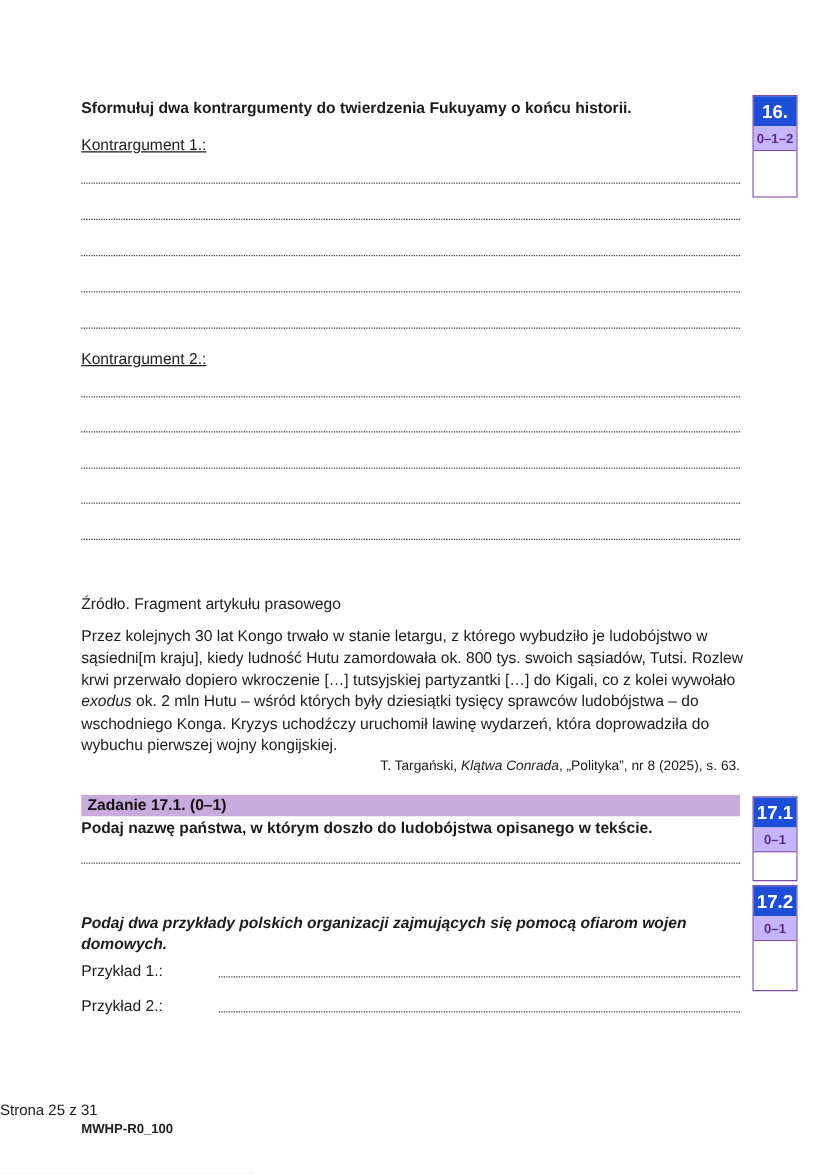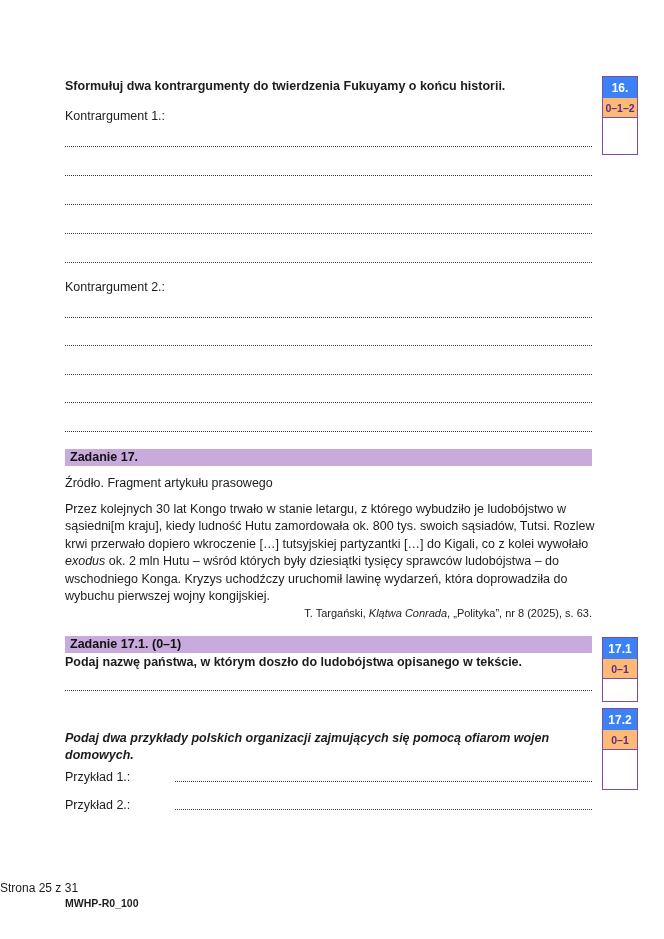--- a/index.html
+++ b/index.html
@@ -2,35 +2,35 @@
 <html><head>
 <meta charset="utf-8">
 <style>
   html,body{margin:0;padding:0;background:#e8e8e8;}
   .page{position:relative;width:664px;height:939px;background:#ffffff;
         font-family:"Liberation Sans",sans-serif;color:#1c1c1c;overflow:hidden;margin:0 auto;}
   .abs{position:absolute;}
   .it{font-style:italic;}
   .fs-body{font-size:12.5px;line-height:16px;}
   .prompt{font-size:12.5px;font-weight:bold;}
-  .underlined{}
+  .underlined{text-decoration:underline;}
   .ansline{position:absolute;left:65px;width:527px;height:0;
            border-bottom:1.6px dotted #3f3f3f;}
   .task-bar{position:absolute;left:65px;width:527px;height:17px;
             background:#c8aadd;box-sizing:border-box;padding:1px 0 0 5px;
             font-size:12.5px;font-weight:bold;color:#111;}
   .source-par{position:absolute;left:65px;top:501px;width:531px;
               font-size:12.5px;line-height:17.4px;text-align:left;}
   .citation{position:absolute;left:65px;top:607px;width:527px;
             text-align:right;font-size:11px;}
   .badge{position:absolute;left:602px;width:36px;box-sizing:border-box;
          border:1.5px solid #7d4ba3;text-align:center;font-weight:bold;background:#fff;}
-  .badge-head{background:#3b82f6;color:#ffffff;font-size:12px;
+  .badge-head{background:#1d4ed8;color:#ffffff;font-size:15px;
               padding:3.5px 0 3px 0;}
-  .badge-pts{background:#fdba74;color:#5f2a8a;font-size:10.5px;
+  .badge-pts{background:#c4b5fd;color:#5f2a8a;font-size:10.5px;
              padding:4px 0 3.5px 0;border-bottom:1.5px solid #7d4ba3;}
   .badge-box{background:#ffffff;}
   .ex-row{position:absolute;left:65px;width:527px;display:flex;
           align-items:flex-end;font-size:12.5px;gap:36px;}
   .ex-fill{flex:1;margin-left:9px;height:0;border-bottom:1.6px dotted #3f3f3f;
            margin-bottom:2px;}
   .footer-page{position:absolute;left:0;top:881px;width:664px;
                font-size:12px;}
   .footer-code{position:absolute;left:65px;top:897px;font-size:10.5px;font-weight:bold;}
 </style>
@@ -54,21 +54,20 @@
   <div class="ansline" style="top:233px;"></div>
   <div class="ansline" style="top:262px;"></div>
 
   <div class="abs fs-body underlined" style="left:65px;top:279px;">Kontrargument 2.:</div>
   <div class="ansline" style="top:317px;"></div>
   <div class="ansline" style="top:345px;"></div>
   <div class="ansline" style="top:374px;"></div>
   <div class="ansline" style="top:402px;"></div>
   <div class="ansline" style="top:431px;"></div>
 
-  <div class="task-bar" style="top:449px;">Zadanie 17.</div>
 
   <div class="abs fs-body" style="left:65px;top:475px;">Źródło. Fragment artykułu prasowego</div>
 
   <div class="source-par"><span>Przez kolejnych 30 lat Kongo trwało w stanie letargu, z którego wybudziło je ludobójstwo w sąsiedni[m kraju], kiedy ludność Hutu zamordowała ok. 800 tys. swoich sąsiadów, Tutsi. Rozlew krwi przerwało dopiero wkroczenie […] tutsyjskiej partyzantki […] do Kigali, co z kolei wywołało </span><span class="it">exodus</span><span> ok. 2 mln Hutu – wśród których były dziesiątki tysięcy sprawców ludobójstwa – do wschodniego Konga. Kryzys uchodźczy uruchomił lawinę wydarzeń, która doprowadziła do wybuchu pierwszej wojny kongijskiej.</span></div>
 
   <div class="citation"><span>T. Targański, </span><span class="it">Klątwa Conrada</span><span>, „Polityka”, nr 8 (2025), s. 63.</span></div>
 
   <div class="task-bar" style="top:636px;">Zadanie 17.1. (0–1)</div>
   <div class="abs prompt" style="left:65px;top:655px;width:520px;">Podaj nazwę państwa, w którym doszło do ludobójstwa opisanego w tekście.</div>
   <div class="ansline" style="top:690px;"></div>

